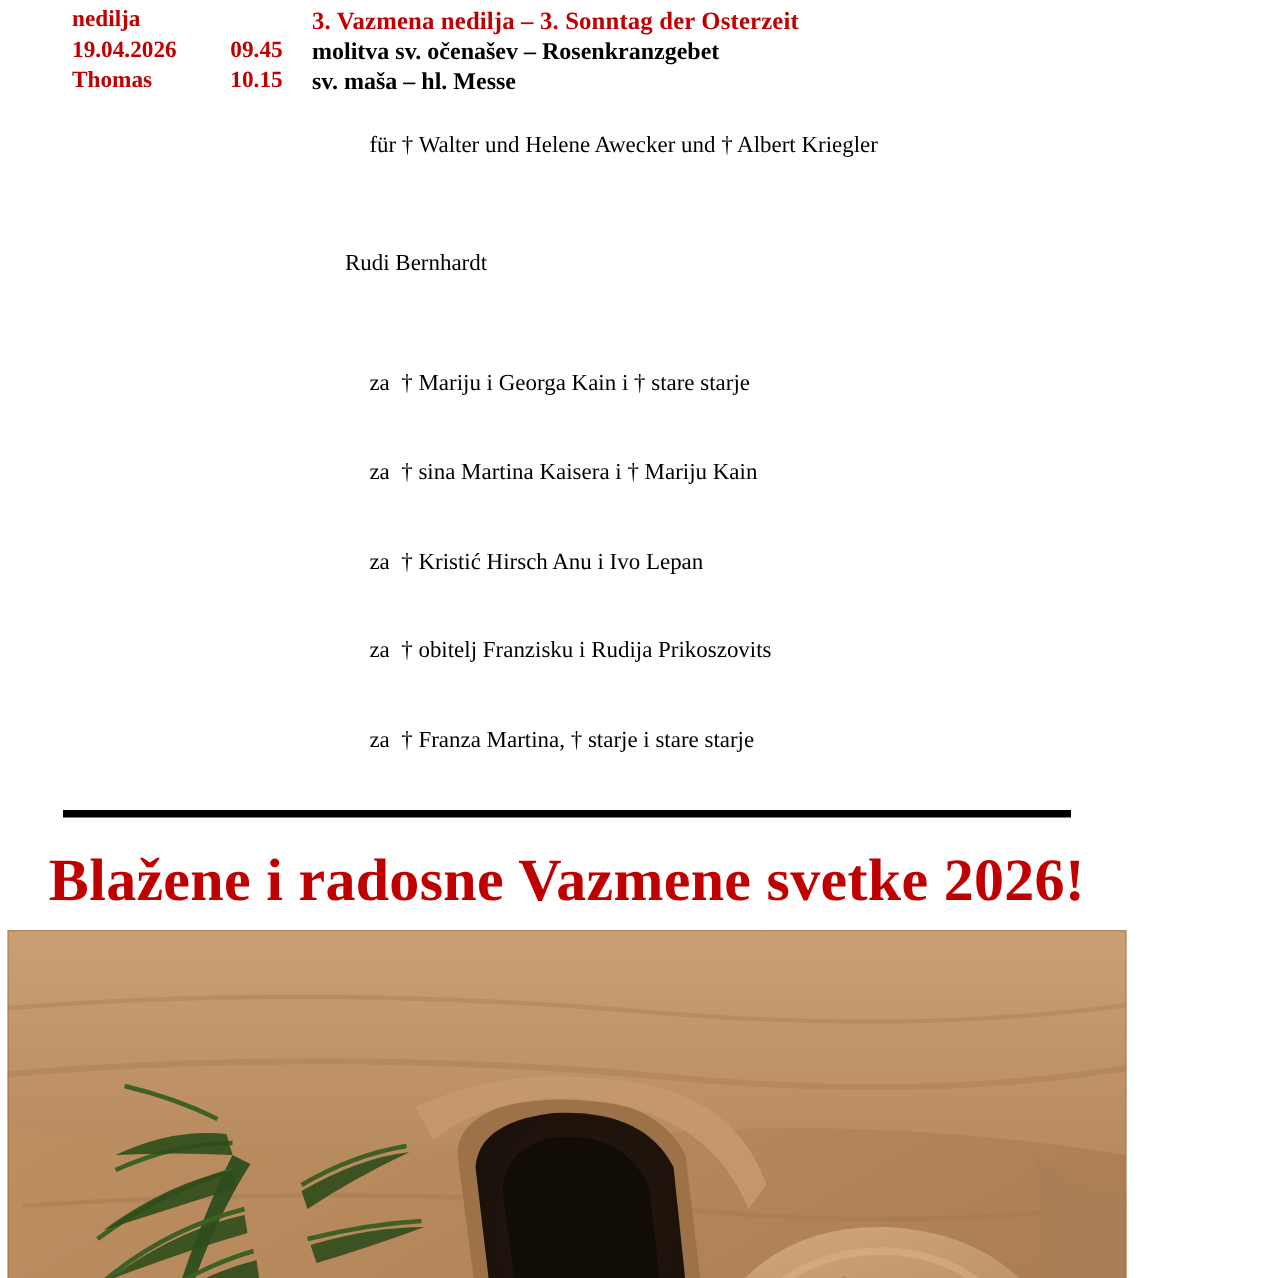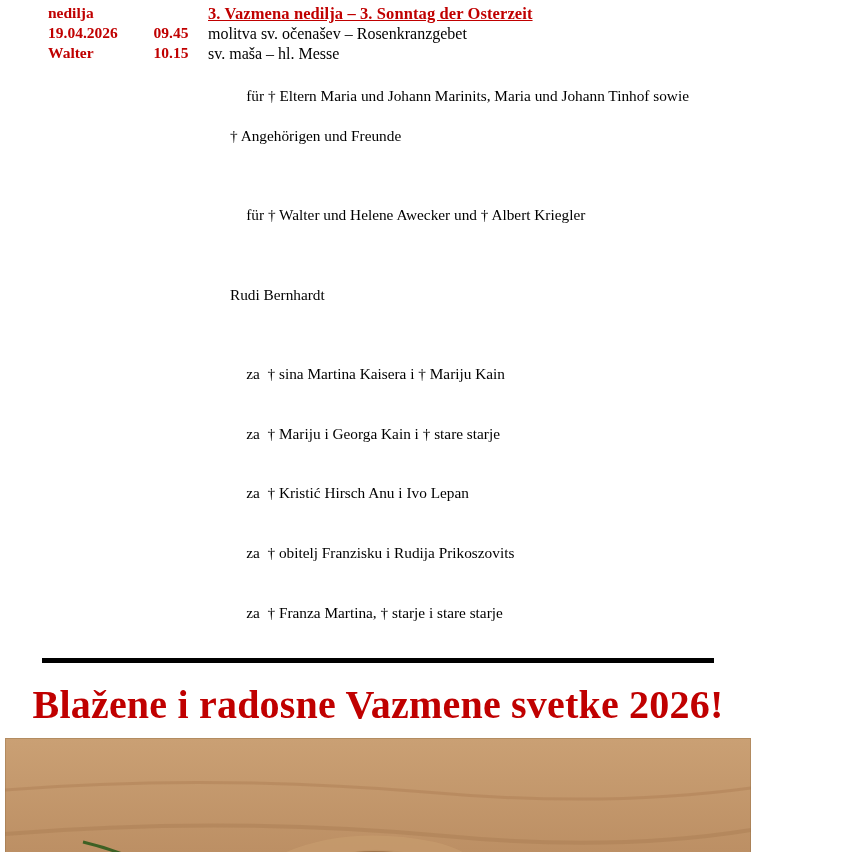--- a/index.html
+++ b/index.html
@@ -55,24 +55,23 @@
     flex: 1 1 auto;
     padding-left: 0px;
     box-sizing: border-box;
     font-size: 15.5px;
   }
   .desc-head {
     font-weight: bold;
     color: #C00000;
     font-size: 16.5px;
     letter-spacing: 0.1px;
-    text-decoration: underline;
   }
   .desc-bold {
-    font-weight: normal;
+    font-weight: bold;
     color: #000000;
     font-size: 16px;
   }
   .intentions {
     margin-top: 2px;
     font-size: 15.3px;
     line-height: 1.30;
     color: #000000;
   }
   .intention {
@@ -137,51 +136,47 @@
 
     <div class="sched-row">
       <div class="col-day">19.04.2026</div>
       <div class="col-time">09.45</div>
       <div class="col-desc">
         <span class="desc-bold">molitva sv. očenašev – Rosenkranzgebet</span>
       </div>
     </div>
 
     <div class="sched-row">
-      <div class="col-day">Walter</div>
+      <div class="col-day">Thomas</div>
       <div class="col-time">10.15</div>
       <div class="col-desc">
         <span class="desc-bold">sv. maša – hl. Messe</span>
       </div>
     </div>
 
     <div class="sched-row">
       <div class="col-day"></div>
       <div class="col-time"></div>
       <div class="col-desc intentions">
 
-        <div class="intention">
-          <span>für † Eltern Maria und Johann Marinits, Maria und Johann Tinhof sowie</span>
-          <span class="cont">† Angehörigen und Freunde</span>
-        </div>
 
         <div class="intention">
           <span>für † Walter und Helene Awecker und † Albert Kriegler</span>
         </div>
 
         <div class="intention">
           <span class="cont">Rudi Bernhardt</span>
         </div>
 
         <div class="intention">
+          <span>za  † Mariju i Georga Kain i † stare starje</span>
+        </div>
+
+        <div class="intention">
           <span>za  † sina Martina Kaisera i † Mariju Kain</span>
-        </div>
-
-        <div class="intention">
-          <span>za  † Mariju i Georga Kain i † stare starje</span>
         </div>
 
         <div class="intention">
           <span>za  † Kristić Hirsch Anu i Ivo Lepan</span>
         </div>
 
 
         <div class="intention">
           <span>za  † obitelj Franzisku i Rudija Prikoszovits</span>
         </div>

